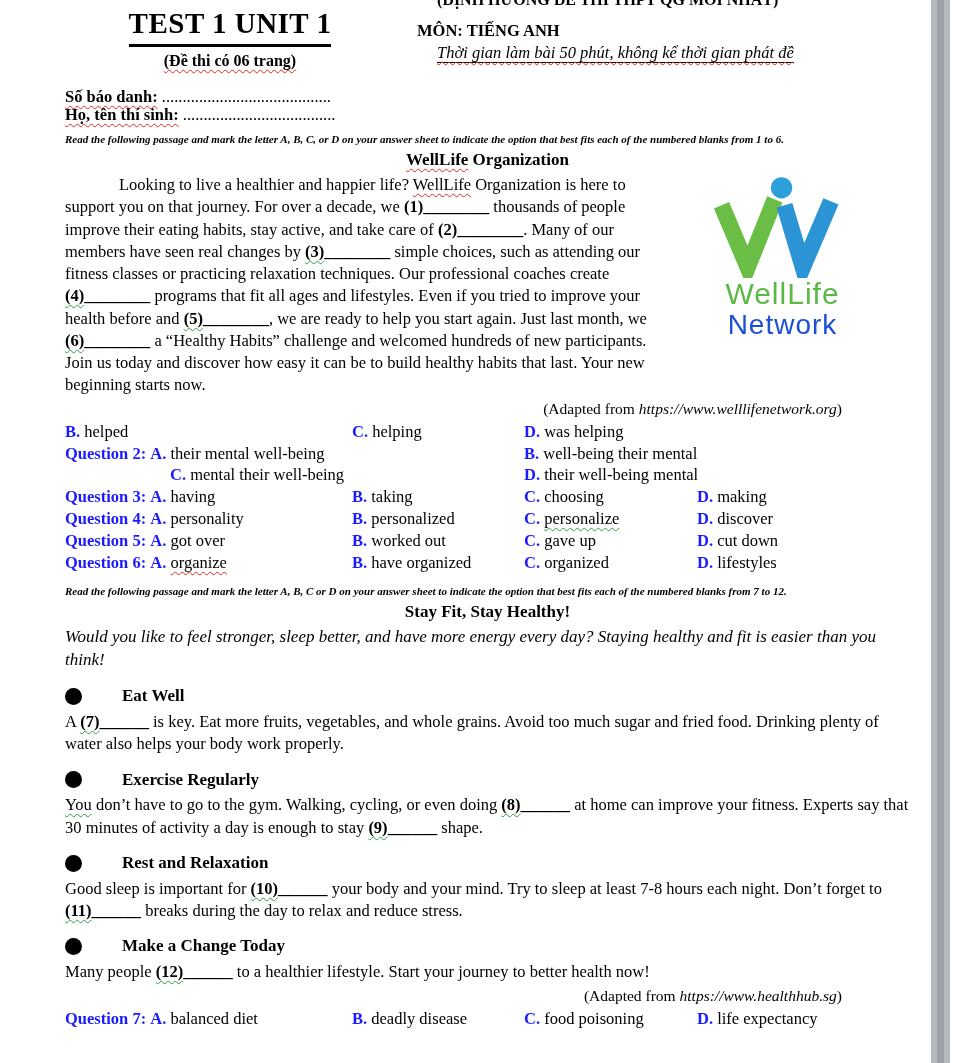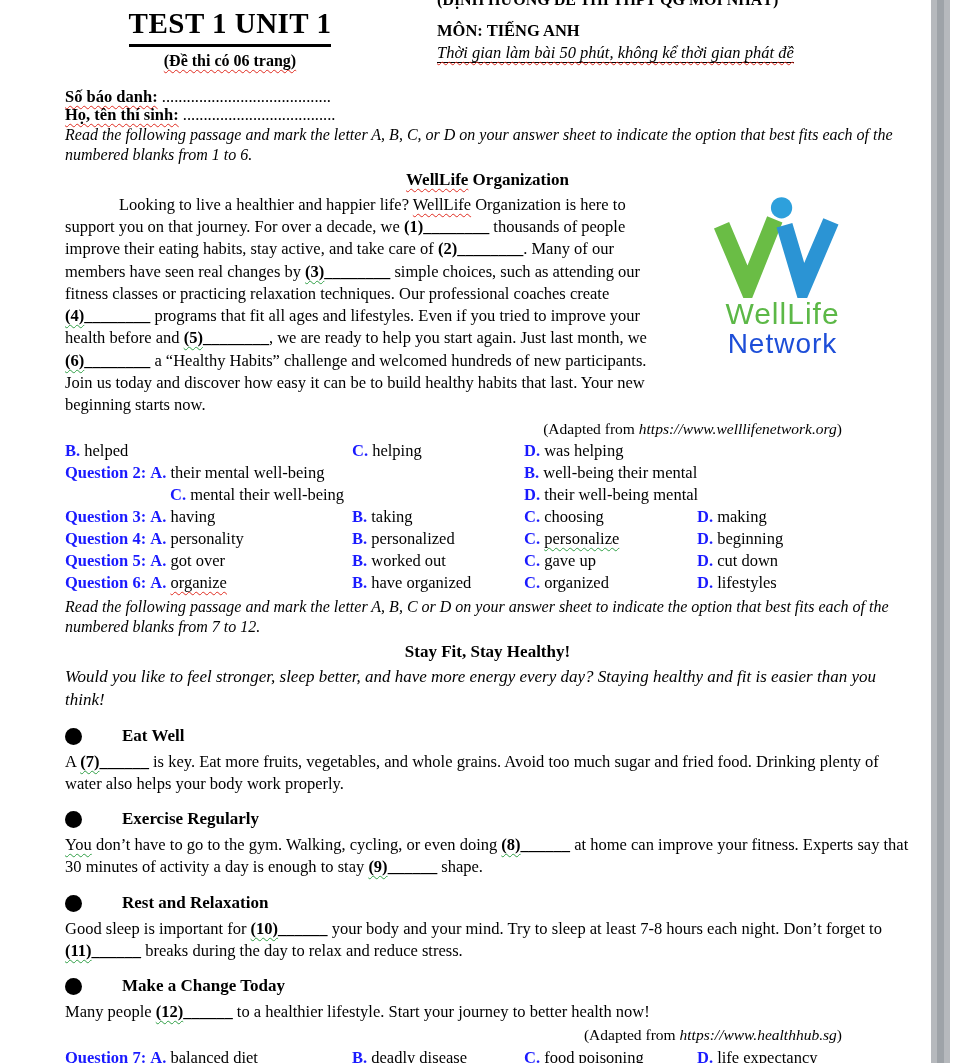--- a/index.html
+++ b/index.html
@@ -7,35 +7,35 @@
         font-family:"Liberation Serif","DejaVu Serif",serif;font-size:16.5px;line-height:1.35;color:#000;}
   .content{position:absolute;left:65px;top:0;width:845px;}
 
   
   .hdr{position:relative;height:86px;}
   .hdr-title{position:absolute;left:0;top:4px;width:330px;text-align:center;}
   .hdr-title .t{display:inline-block;font-size:29px;font-weight:bold;letter-spacing:.5px;
                 border-bottom:3px solid #000;padding-bottom:1px;}
   .hdr-title .p{font-weight:bold;font-size:16px;margin-top:3px;}
   .top-note{position:absolute;left:372px;top:-11px;font-weight:bold;font-size:16px;white-space:nowrap;}
-  .subject{position:absolute;left:372px;top:20px;font-weight:bold;font-size:16.5px;}
+  .subject{position:absolute;left:352px;top:20px;font-weight:bold;font-size:16.5px;}
   .time{position:absolute;left:372px;top:42px;font-style:italic;font-size:16.5px;white-space:nowrap;}
   .u-solid{border-bottom:1px solid #000;padding-bottom:0px;}
 
   
   .sr{text-decoration:underline wavy #e02b20 1px;text-underline-offset:3px;text-decoration-skip-ink:none;}
   .sg{font-weight:bold;text-decoration:underline wavy #2e9e44 1px;text-underline-offset:3px;text-decoration-skip-ink:none;}
   .sgn{text-decoration:underline wavy #2e9e44 1px;text-underline-offset:3px;text-decoration-skip-ink:none;}
   .bl{font-weight:bold;letter-spacing:0;}
 
   .stud{margin-top:0px;}
   .stud div{height:18px;}
   .stud b{font-size:16.5px;}
 
-  .instr{font-weight:normal;font-style:italic;font-size:16px;line-height:1.28;margin-top:3px;}
+  .instr{font-weight:bold;font-style:italic;font-size:11px;line-height:1.28;margin-top:10px;}
   .center-title{text-align:center;font-weight:bold;font-size:17px;margin:3px 0 2px 0;}
 
   .passage{text-align:left;}
   .passage p{margin:0;text-indent:54px;}
   .logo-box{float:right;width:255px;height:198px;text-align:center;padding-top:2px;
             font-family:"Liberation Sans","DejaVu Sans",sans-serif;}
   .logo-box svg{display:block;margin:0 auto;}
   .logo-t1{font-size:30px;color:#5cb847;letter-spacing:1px;line-height:1.05;}
   .logo-t2{font-size:28px;color:#1d4ed8;letter-spacing:1px;line-height:1.05;}
 
@@ -121,21 +121,21 @@
         <div class="qrow">
           <span><span class="qlabel">Question 3:</span> <span class="opt"><span class="qletter">A.</span> <span class="">having</span></span></span>
           <span><span class="opt"><span class="qletter">B.</span> <span class="">taking</span></span></span>
           <span><span class="opt"><span class="qletter">C.</span> <span class="">choosing</span></span></span>
           <span><span class="opt"><span class="qletter">D.</span> <span class="">making</span></span></span>
         </div>
         <div class="qrow">
           <span><span class="qlabel">Question 4:</span> <span class="opt"><span class="qletter">A.</span> <span class="">personality</span></span></span>
           <span><span class="opt"><span class="qletter">B.</span> <span class="">personalized</span></span></span>
           <span><span class="opt"><span class="qletter">C.</span> <span class="sgn">personalize</span></span></span>
-          <span><span class="opt"><span class="qletter">D.</span> <span class="">beginning</span></span></span>
+          <span><span class="opt"><span class="qletter">D.</span> <span class="">discover</span></span></span>
         </div>
         <div class="qrow">
           <span><span class="qlabel">Question 5:</span> <span class="opt"><span class="qletter">A.</span> <span class="">got over</span></span></span>
           <span><span class="opt"><span class="qletter">B.</span> <span class="">worked out</span></span></span>
           <span><span class="opt"><span class="qletter">C.</span> <span class="">gave up</span></span></span>
           <span><span class="opt"><span class="qletter">D.</span> <span class="">cut down</span></span></span>
         </div>
         <div class="qrow">
           <span><span class="qlabel">Question 6:</span> <span class="opt"><span class="qletter">A.</span> <span class="sr">organize</span></span></span>
           <span><span class="opt"><span class="qletter">B.</span> <span class="">have organized</span></span></span>

